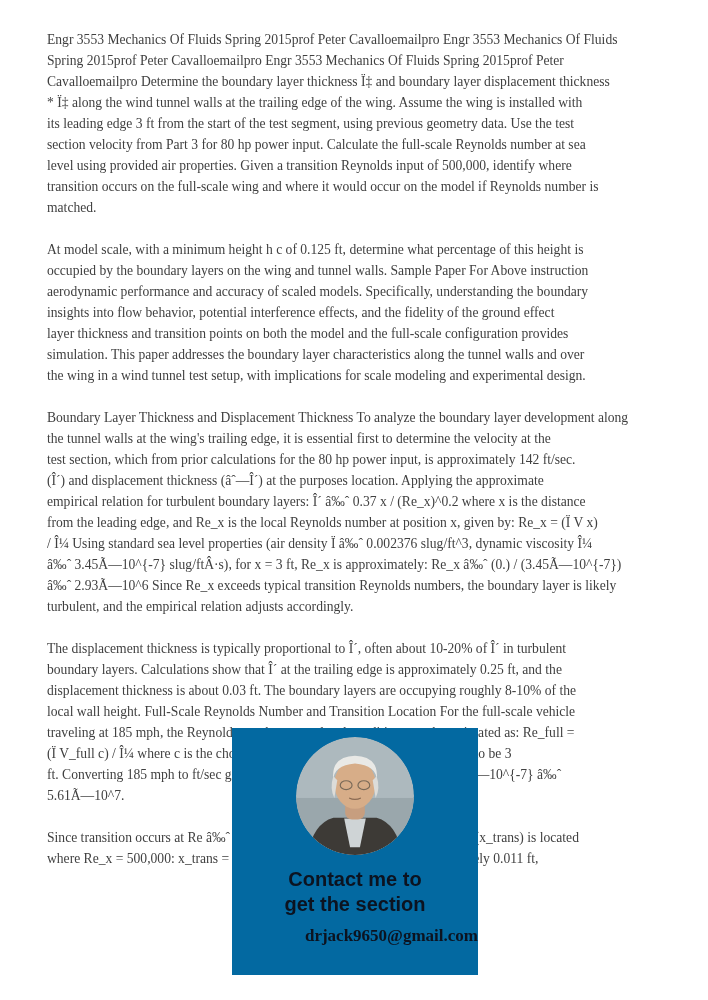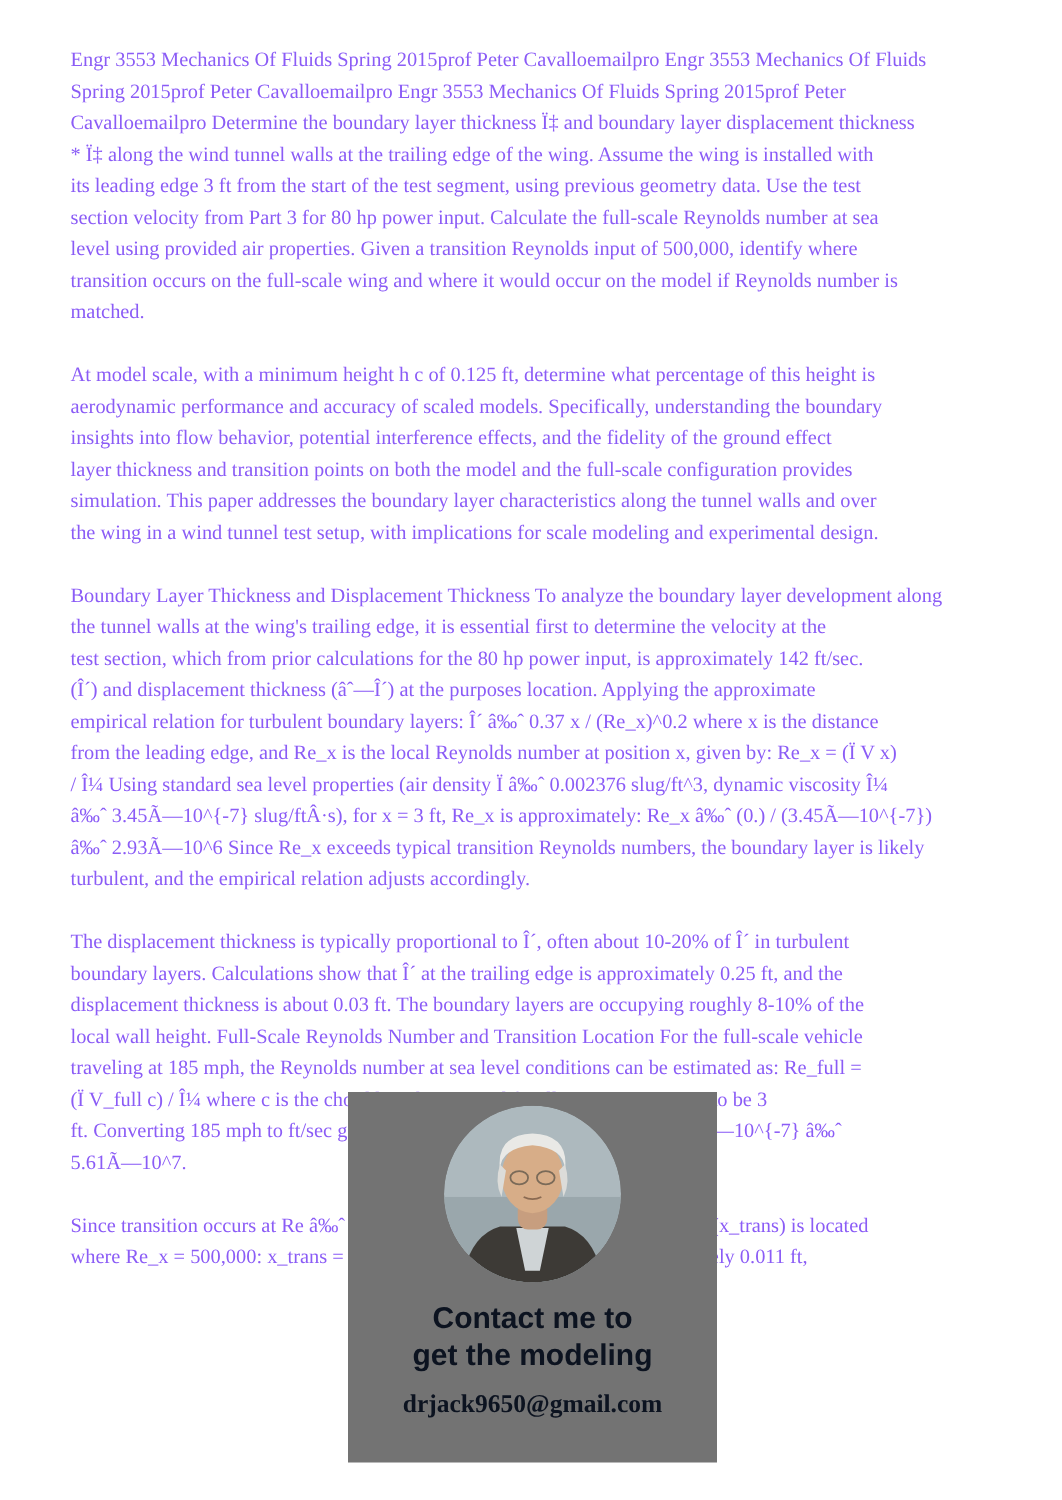--- a/index.html
+++ b/index.html
@@ -9,21 +9,21 @@
     position:relative;
     overflow:hidden;
     font-family:"Liberation Serif", serif;
   }
   .doc {
     position:absolute;
     left:47px; top:29px;
     width:616px;
     font-size:13.6px;
     line-height:21px;
-    color:#8b5cf6;
+    color:#404040;
   }
   .paragraph { margin:0 0 21px 0; }
   .line { white-space:pre; }
   .overlay {
     position:absolute;
     left:232px; top:728px;
     width:246px; height:247px;
     background:#3ee2da;
     text-align:center;
     box-sizing:border-box;
@@ -42,39 +42,41 @@
     line-height:25px;
     color:#0c1320;
     margin-top:12px;
   }
   .overlay-email {
     font-family:"Liberation Serif", serif;
     font-weight:bold;
     font-size:17px;
     color:#0c1320;
     margin-top:9px;
+    text-align:right;
   }
 </style>
 </head>
 <body>
 
 <div class="doc">
     <div class="paragraph">
       <div class="line">Engr 3553 Mechanics Of Fluids Spring 2015prof Peter Cavalloemailpro Engr 3553 Mechanics Of Fluids</div>
       <div class="line">Spring 2015prof Peter Cavalloemailpro Engr 3553 Mechanics Of Fluids Spring 2015prof Peter</div>
       <div class="line">Cavalloemailpro Determine the boundary layer thickness Ï‡ and boundary layer displacement thickness</div>
       <div class="line">* Ï‡ along the wind tunnel walls at the trailing edge of the wing. Assume the wing is installed with</div>
       <div class="line">its leading edge 3 ft from the start of the test segment, using previous geometry data. Use the test</div>
       <div class="line">section velocity from Part 3 for 80 hp power input. Calculate the full-scale Reynolds number at sea</div>
       <div class="line">level using provided air properties. Given a transition Reynolds input of 500,000, identify where</div>
       <div class="line">transition occurs on the full-scale wing and where it would occur on the model if Reynolds number is</div>
       <div class="line">matched.</div>
     </div>
     <div class="paragraph">
       <div class="line">At model scale, with a minimum height h c of 0.125 ft, determine what percentage of this height is</div>
+      <div class="line">occupied by the boundary layers on the wing and tunnel walls. Sample Paper For Above instruction</div>
       <div class="line">aerodynamic performance and accuracy of scaled models. Specifically, understanding the boundary</div>
       <div class="line">insights into flow behavior, potential interference effects, and the fidelity of the ground effect</div>
       <div class="line">layer thickness and transition points on both the model and the full-scale configuration provides</div>
       <div class="line">simulation. This paper addresses the boundary layer characteristics along the tunnel walls and over</div>
       <div class="line">the wing in a wind tunnel test setup, with implications for scale modeling and experimental design.</div>
     </div>
     <div class="paragraph">
       <div class="line">Boundary Layer Thickness and Displacement Thickness To analyze the boundary layer development along</div>
       <div class="line">the tunnel walls at the wing's trailing edge, it is essential first to determine the velocity at the</div>
       <div class="line">test section, which from prior calculations for the 80 hp power input, is approximately 142 ft/sec.</div>
@@ -95,21 +97,21 @@
       <div class="line">(Ï V_full c) / Î¼ where c is the chord length, assumed for illustration purposes to be 3</div>
       <div class="line">ft. Converting 185 mph to ft/sec gives: Re_full = 0.002376 * 271.5 * 3 / 3.45Ã—10^{-7} â‰ˆ</div>
       <div class="line">5.61Ã—10^7.</div>
     </div>
     <div class="paragraph">
       <div class="line">Since transition occurs at Re â‰ˆ 500,000, the transition point along the wing (x_trans) is located</div>
       <div class="line">where Re_x = 500,000: x_trans = 500,000 Î¼ / (Ï V), which yields approximately 0.011 ft,</div>
     </div>
   </div>
 
-<div class="overlay" style="background: #737373;">
+<div class="overlay" style="background: #0369a1;">
   <div class="photo">
     <svg viewBox="0 0 120 120" xmlns="http://www.w3.org/2000/svg">
       <defs>
         <clipPath id="pc">
             <circle cx="60" cy="60" r="60"></circle>
           </clipPath>
       </defs>
       <g clip-path="url(#pc)">
         <rect width="120" height="120" fill="#adb9be"></rect>
         <rect y="62" width="120" height="58" fill="#9aa7ac"></rect>
@@ -121,16 +123,16 @@
         <path d="M38 40 Q34 52 39 62 L42 44 Z" fill="#dcdcd9"></path>
         <path d="M82 40 Q86 52 81 62 L78 44 Z" fill="#dcdcd9"></path>
         <ellipse cx="51" cy="49" rx="6" ry="4.5" fill="none" stroke="#7a6a58" stroke-width="1.2"></ellipse>
         <ellipse cx="69" cy="49" rx="6" ry="4.5" fill="none" stroke="#7a6a58" stroke-width="1.2"></ellipse>
         <path d="M54 62 Q60 65 66 62" fill="none" stroke="#8a6a52" stroke-width="1.2"></path>
       </g>
     </svg>
   </div>
   <div class="overlay-heading" style="color: rgb(12, 19, 32);">
     <div>Contact me to</div>
-    <div>get the modeling</div>
+    <div>get the section</div>
   </div>
   <div class="overlay-email" style="color: rgb(12, 19, 32);">drjack9650@gmail.com</div>
 </div>
 
 </body></html>

